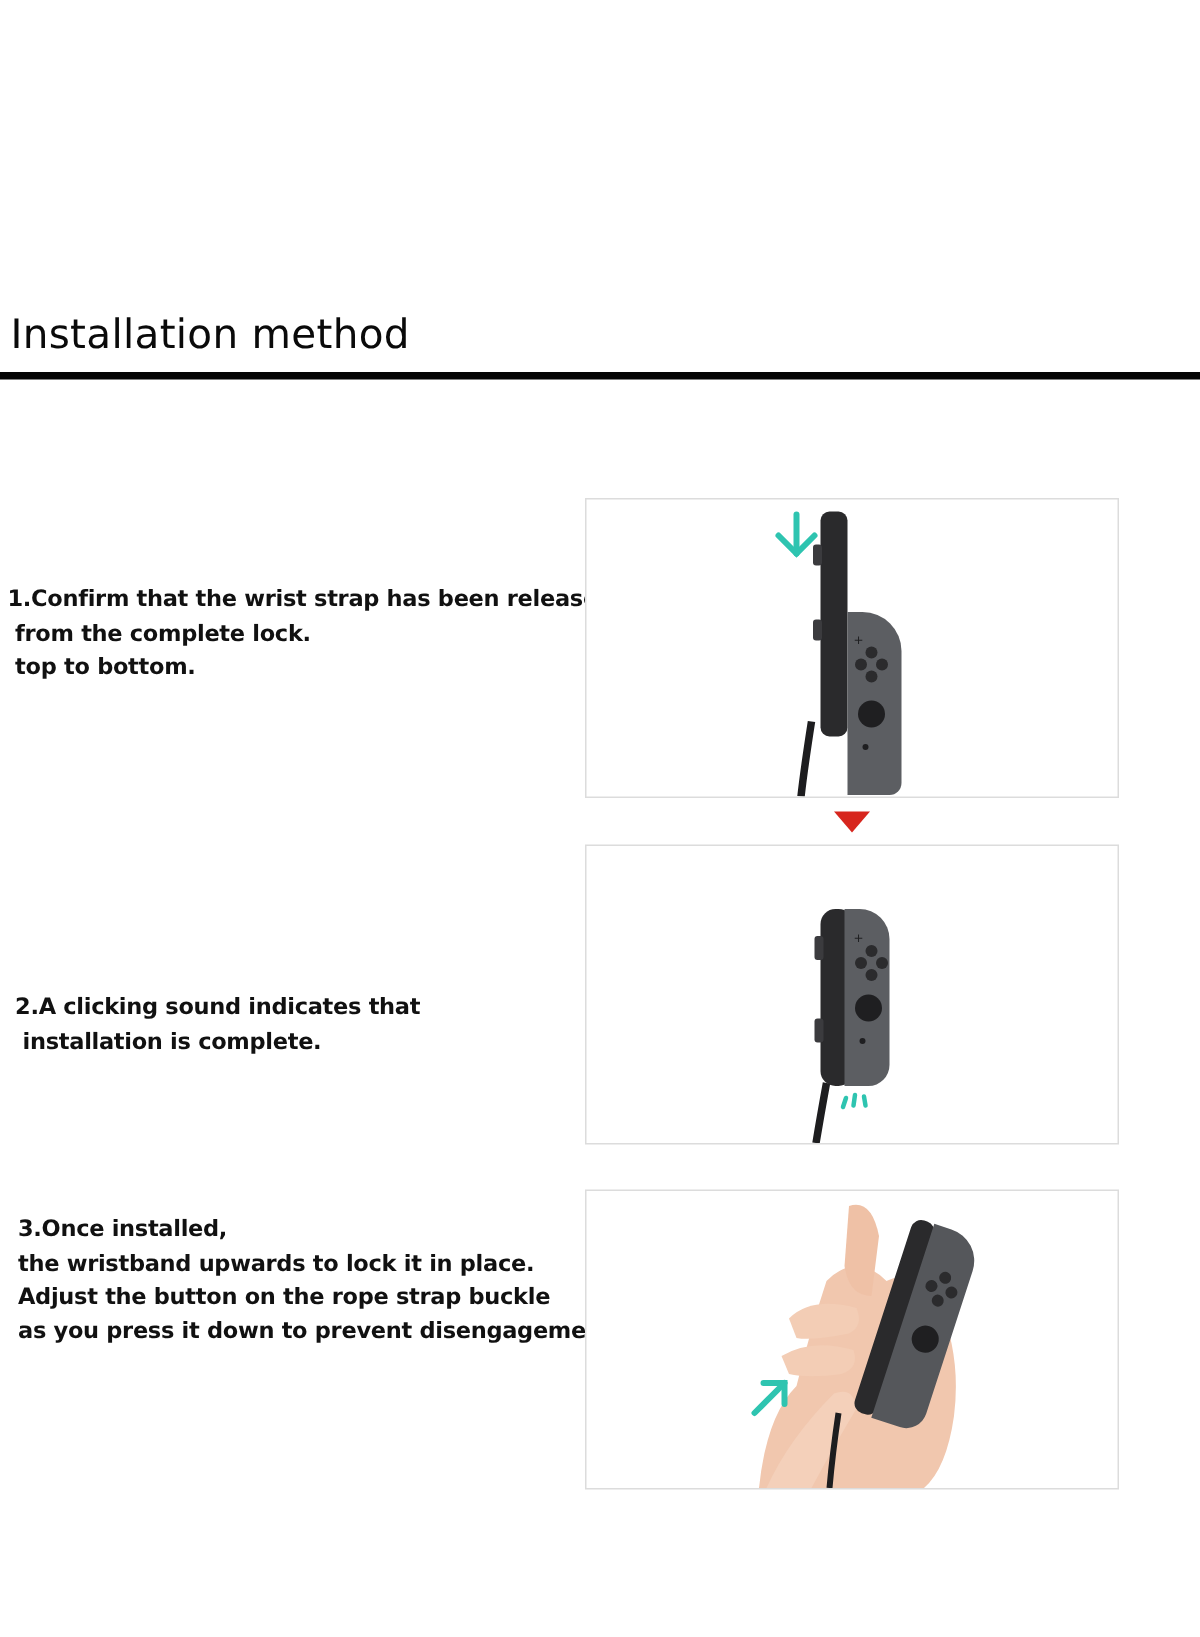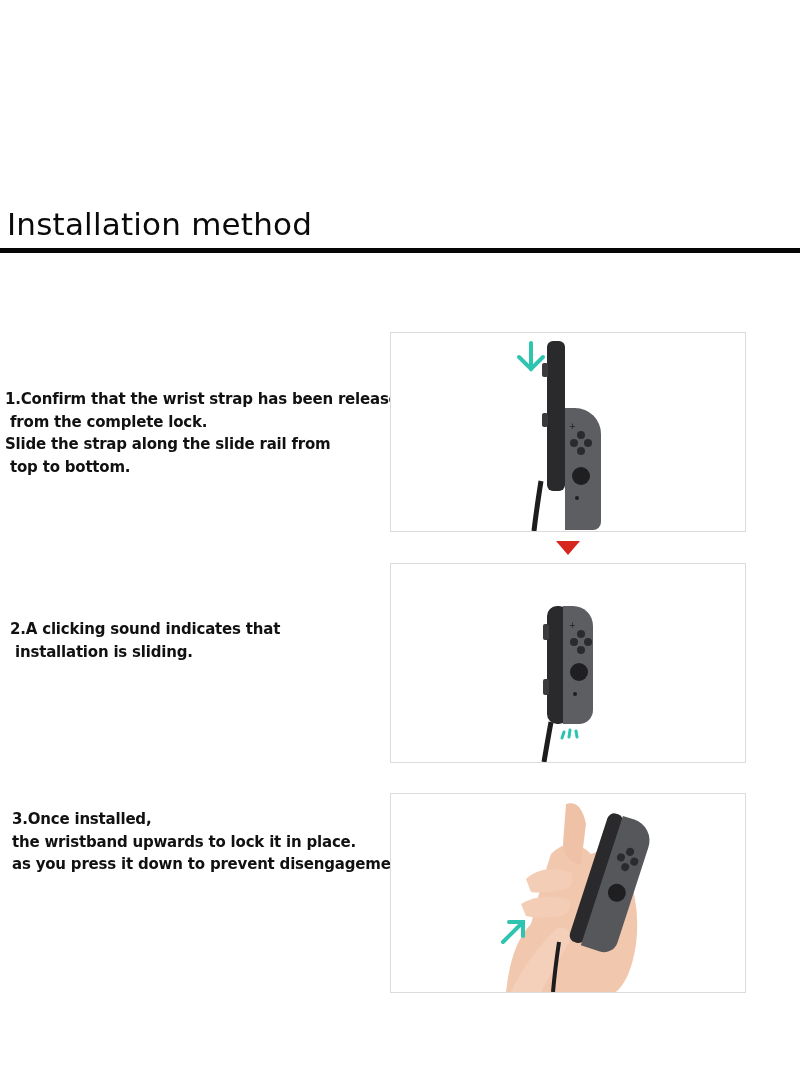--- a/index.html
+++ b/index.html
@@ -1,18 +1,18 @@
 <!DOCTYPE html>
 <html><head>
   <meta charset="utf-8">
   <style>
     html, body { margin:0; padding:0; background:#ffffff; }
     body { width:800px; height:1091px; position:relative; overflow:hidden;
            font-family:"DejaVu Sans","Liberation Sans",sans-serif; color:#111; }
-    .title { position:absolute; left:7px; top:204px; font-size:31px; font-weight:400;
+    .title { position:absolute; left:7px; top:204px; font-size:27px; font-weight:400;
              letter-spacing:0.2px; color:#0a0a0a; margin:0; line-height:40px;
              font-family:"DejaVu Sans",sans-serif; }
     .rule { position:absolute; left:0; top:248px; width:800px; height:5px; background:#050505; }
     .step-text { position:absolute; font-size:15px; line-height:22.5px; font-weight:700;
                  color:#111; font-family:"DejaVu Sans",sans-serif; letter-spacing:-0.2px; }
     .step-text div { white-space:nowrap; }
     .frame { position:absolute; left:390px; width:354px; height:198px;
              border:1px solid #dcdcdc; background:#fff; overflow:hidden; }
     .frame svg { position:absolute; left:0; top:0; }
     .red-arrow { position:absolute; left:556px; top:541px; width:0; height:0;
@@ -21,21 +21,20 @@
   </style>
 </head>
 <body>
 
 <h1 class="title">Installation method</h1>
 <div class="rule"></div>
 
 <div class="step-text" style="left:5px; top:388px;">
   <div>1.Confirm that the wrist strap has been released</div>
   <div style="white-space:pre"> from the complete lock.</div>
-  <div>Slide the strap along the slide rail from</div>
   <div style="white-space:pre"> top to bottom.</div>
 </div>
 
 <div class="frame" style="top:332px;">
   <svg width="354" height="198" viewBox="0 0 354 198">
 
     <g stroke="#2ec4b0" stroke-width="4" fill="none" stroke-linecap="round">
       <line x1="140" y1="10" x2="140" y2="36"></line>
       <polyline points="128,24 140,36 152,24"></polyline>
     </g>
@@ -51,23 +50,23 @@
     <circle cx="197" cy="110" r="4" fill="#2b2b2d"></circle>
     <circle cx="190" cy="118" r="4" fill="#2b2b2d"></circle>
     <circle cx="190" cy="143" r="9" fill="#1f1f21"></circle>
     <circle cx="186" cy="165" r="2" fill="#1f1f21"></circle>
     <text x="178" y="96" font-size="8" fill="#1f1f21" font-family="DejaVu Sans, sans-serif">+</text>
   </svg>
 </div>
 
 <div class="red-arrow"></div>
 
-<div class="step-text" style="left:5px; top:618px;">
+<div class="step-text" style="left:5px; top:660px;">
   <div style="white-space:pre"> 2.A clicking sound indicates that</div>
-  <div style="white-space:pre">  installation is sliding.</div>
+  <div style="white-space:pre">  installation is complete.</div>
 </div>
 
 <div class="frame" style="top:563px;">
   <svg width="354" height="198" viewBox="0 0 354 198">
     <path d="M160 158 Q156 180 153 198" stroke="#1d1d1f" stroke-width="5" fill="none"></path>
     <rect x="156" y="42" width="22" height="118" rx="10" fill="#2a2a2c"></rect>
     <rect x="152" y="60" width="6" height="16" rx="2" fill="#3b3b3e"></rect>
     <rect x="152" y="115" width="6" height="16" rx="2" fill="#3b3b3e"></rect>
     <path d="M172 42 h10 a20 20 0 0 1 20 20 v84 a14 14 0 0 1 -14 14 h-16 z" fill="#5c5e62"></path>
     <circle cx="190" cy="70" r="4" fill="#2b2b2d"></circle>
@@ -81,20 +80,21 @@
       <line x1="173" y1="168" x2="171" y2="174"></line>
       <line x1="179" y1="166" x2="178" y2="173"></line>
       <line x1="185" y1="167" x2="186" y2="173"></line>
     </g>
   </svg>
 </div>
 
 <div class="step-text" style="left:12px; top:808px;">
   <div>3.Once installed,</div>
   <div>the wristband upwards to lock it in place.</div>
+  <div>Adjust the button on the rope strap buckle</div>
   <div>as you press it down to prevent disengagement.</div>
 </div>
 
 <div class="frame" style="top:793px;">
   <svg width="354" height="198" viewBox="0 0 354 198">
 
     <path d="M115 198 Q120 150 140 130 Q150 90 160 60 Q180 40 200 60 Q220 50 235 75 Q250 110 245 150 Q240 185 225 198 Z" fill="#f1c7ae"></path>
     <path d="M175 10 Q190 5 195 30 L190 70 Q175 70 172 50 Z" fill="#efc1a6"></path>
     <path d="M135 85 Q150 70 180 78 Q185 90 175 95 Q150 100 140 98 Z" fill="#f3cdb5"></path>
     <path d="M130 110 Q150 98 178 106 Q182 118 170 122 Q148 125 135 122 Z" fill="#f3cdb5"></path>

